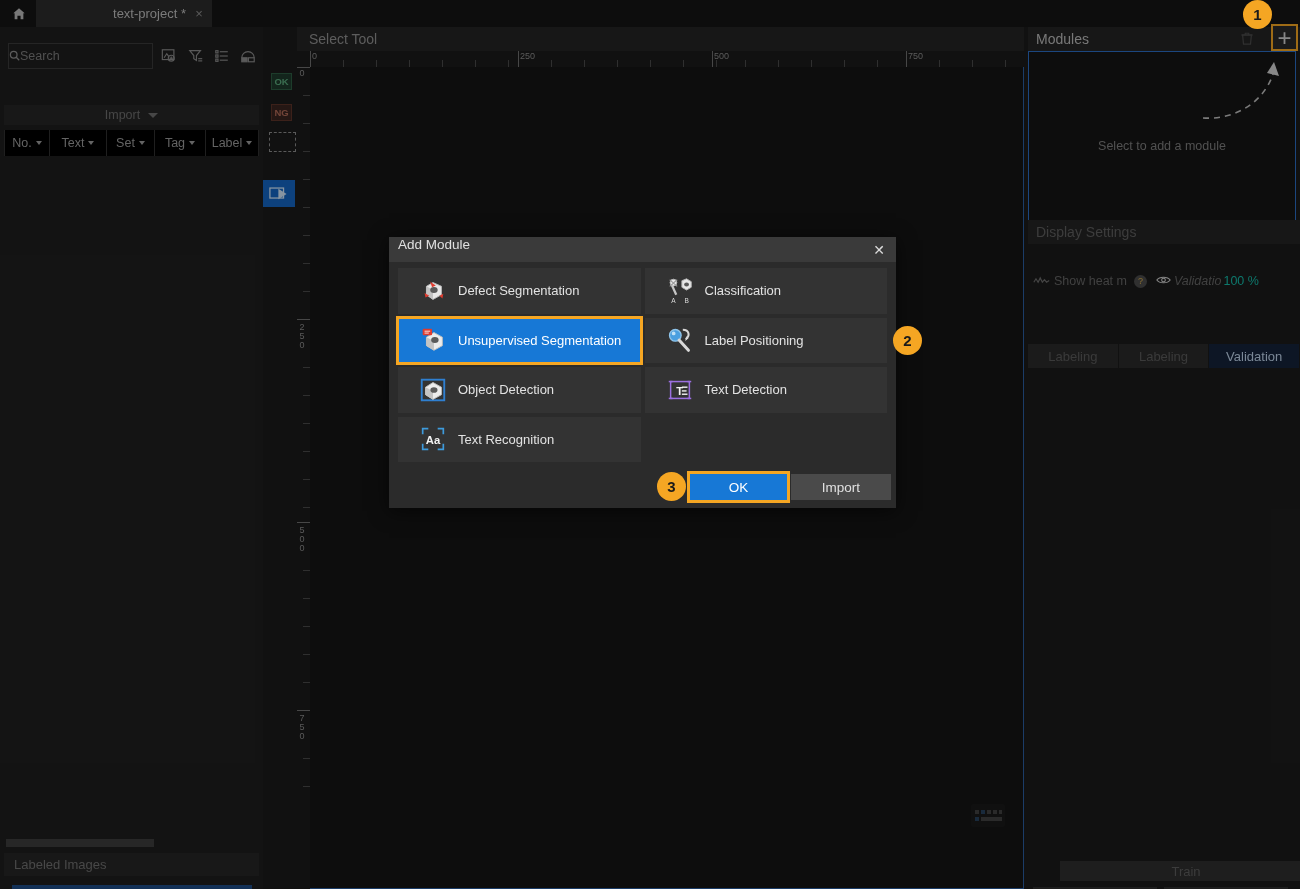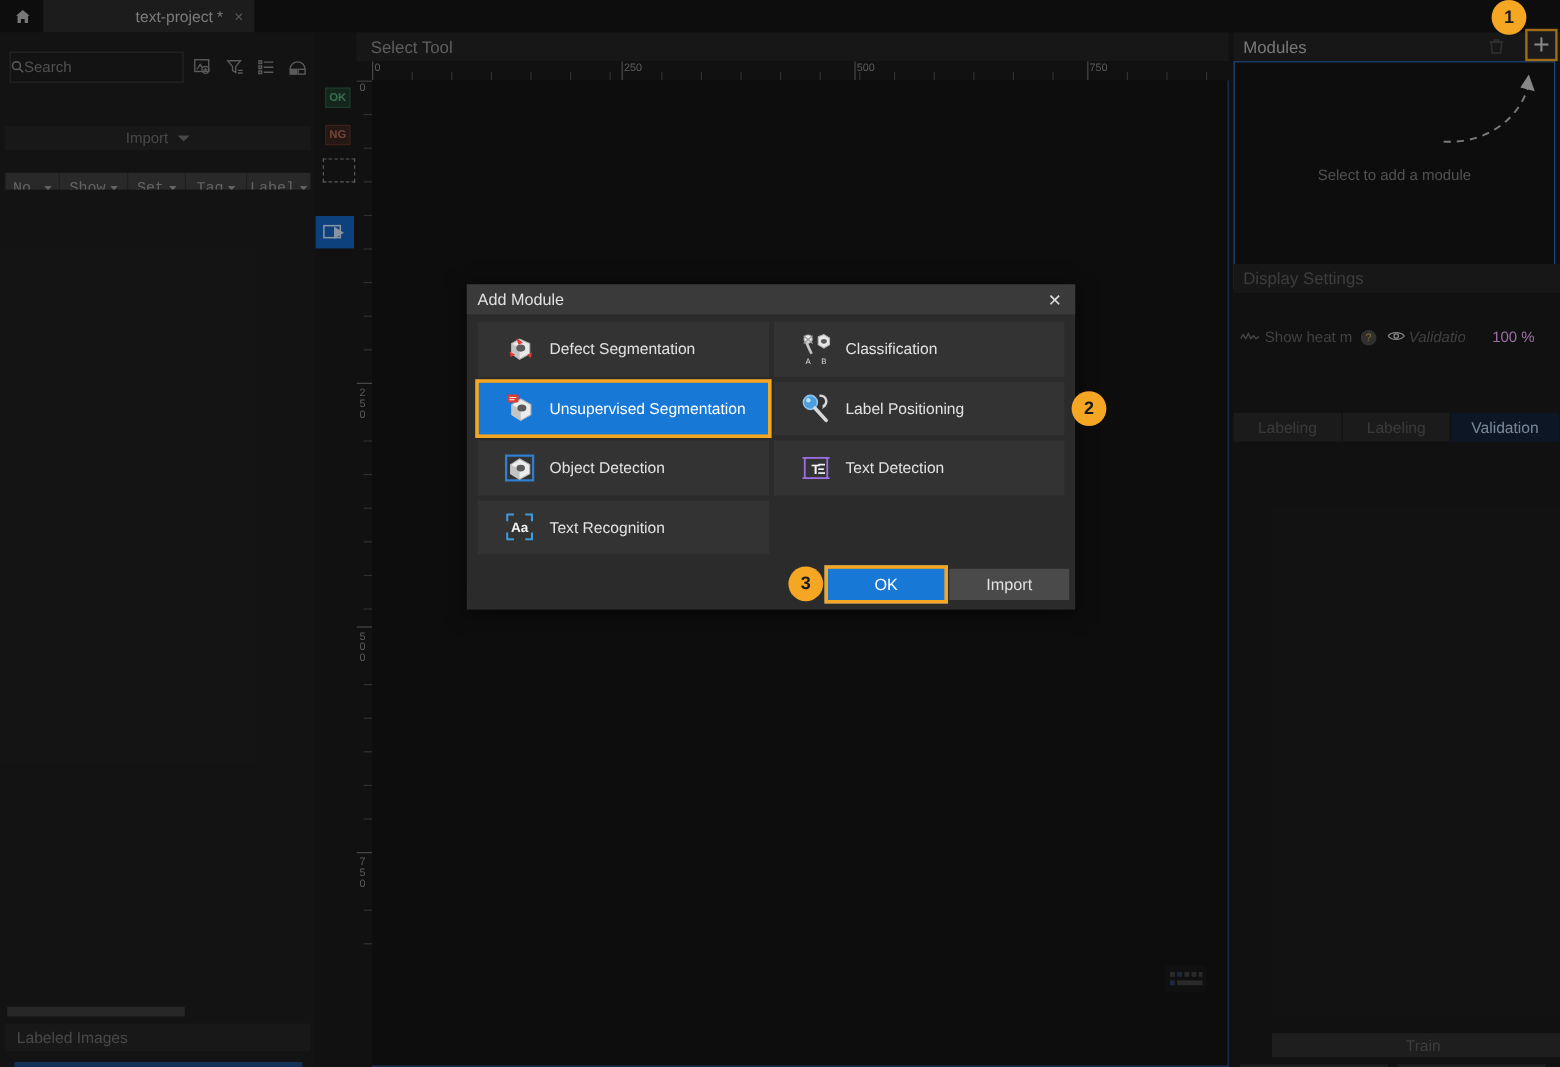--- a/index.html
+++ b/index.html
@@ -73,22 +73,22 @@
     display: flex; align-items: center; justify-content: center;
     color: #6d6d6d; font-size: 12.5px;
   }
   #import-bar .caret {
     display: inline-block; margin-left: 8px;
     width: 0; height: 0; border-left: 5px solid transparent;
     border-right: 5px solid transparent; border-top: 5px solid #6d6d6d;
   }
 
   #col-head {
-    position: absolute; left: 4px; top: 117px; width: 255px; height: 26px;
-    display: flex; background: #404040; font-family: Liberation Mono, monospace;
+    position: absolute; left: 4px; top: 103px; width: 255px; height: 26px;
+    display: flex; background: #000000;
   }
   #col-head .col {
     display: flex; align-items: center; justify-content: center;
     border-left: 1px solid #303030;
     color: #9a9a9a; font-size: 12.5px;
     box-sizing: border-box;
   }
   #col-head .col:last-child { border-right: 1px solid #303030; }
   #col-head .col .dcaret {
     margin-left: 4px;
@@ -218,21 +218,21 @@
   #display-row .heat-icon svg { width: 17px; height: 9px; stroke: #6a6a6a; fill: none; stroke-width: 1.4; }
   #display-row .qmark {
     width: 13px; height: 13px; border-radius: 50%;
     background: #4b4b4b; color: #d0a84a; font-size: 9px;
     display: inline-flex; align-items: center; justify-content: center;
     margin: 0 7px;
   }
   #display-row .eye { width: 20px; text-align: center; }
   #display-row .eye svg { width: 15px; height: 10px; stroke: #cdcdcd; fill: none; stroke-width: 1.3; }
   #display-row .valtxt { max-width: 60px; overflow: hidden; white-space: nowrap; color: #646464; font-style: italic; }
-  #display-row .pct { margin-left: 22px; color: #f0abfc; }
+  #display-row .pct { margin-left: 2px; color: #14b8a6; }
 
   #phase-tabs {
     position: absolute; left: 4px; top: 317px; width: 272px; height: 24px;
     display: flex;
   }
   #phase-tabs .tab {
     flex: 1; display: flex; align-items: center; justify-content: center;
     font-size: 13px; color: #5a5a5a; background: #2a2a2a;
     border-right: 1px solid #1b1b1b; box-sizing: border-box;
   }
@@ -259,21 +259,21 @@
     position: absolute; left: 0; top: 0; width: 1300px; height: 889px;
     background: rgba(0,0,0,0.35); z-index: 50;
   }
   #modal {
     position: absolute; left: 389px; top: 237px; width: 507px; height: 271px;
     background: #2b2b2b; z-index: 60;
     box-shadow: 0 3px 18px rgba(0,0,0,0.6);
   }
   #modal-titlebar {
     position: absolute; left: 0; top: 0; width: 507px; height: 25px;
-    background: #3a3a3a; display: flex; align-items: center;
+    background: #3a3a3a; display: flex; 
     padding-left: 9px; box-sizing: border-box;
     color: #e0e0e0; font-size: 13.5px;
   }
   #modal-close {
     position: absolute; right: 0; top: 0; width: 34px; height: 25px;
     display: flex; align-items: center; justify-content: center;
     color: #dcdcdc; font-size: 14px; cursor: pointer;
   }
   #modal-grid {
     position: absolute; left: 9px; top: 31px; width: 489px; height: 194px;
@@ -392,21 +392,21 @@
     <span>Import</span>
     <span class="caret"></span>
   </div>
 
   <div id="col-head">
     <div class="col" style="width:45px">
       <span>No.</span>
         <span class="dcaret"></span>
     </div>
     <div class="col" style="width:57px">
-      <span>Show</span>
+      <span>Text</span>
         <span class="dcaret"></span>
     </div>
     <div class="col" style="width:48px">
       <span>Set</span>
         <span class="dcaret"></span>
     </div>
     <div class="col" style="width:51px">
       <span>Tag</span>
         <span class="dcaret"></span>
     </div>

